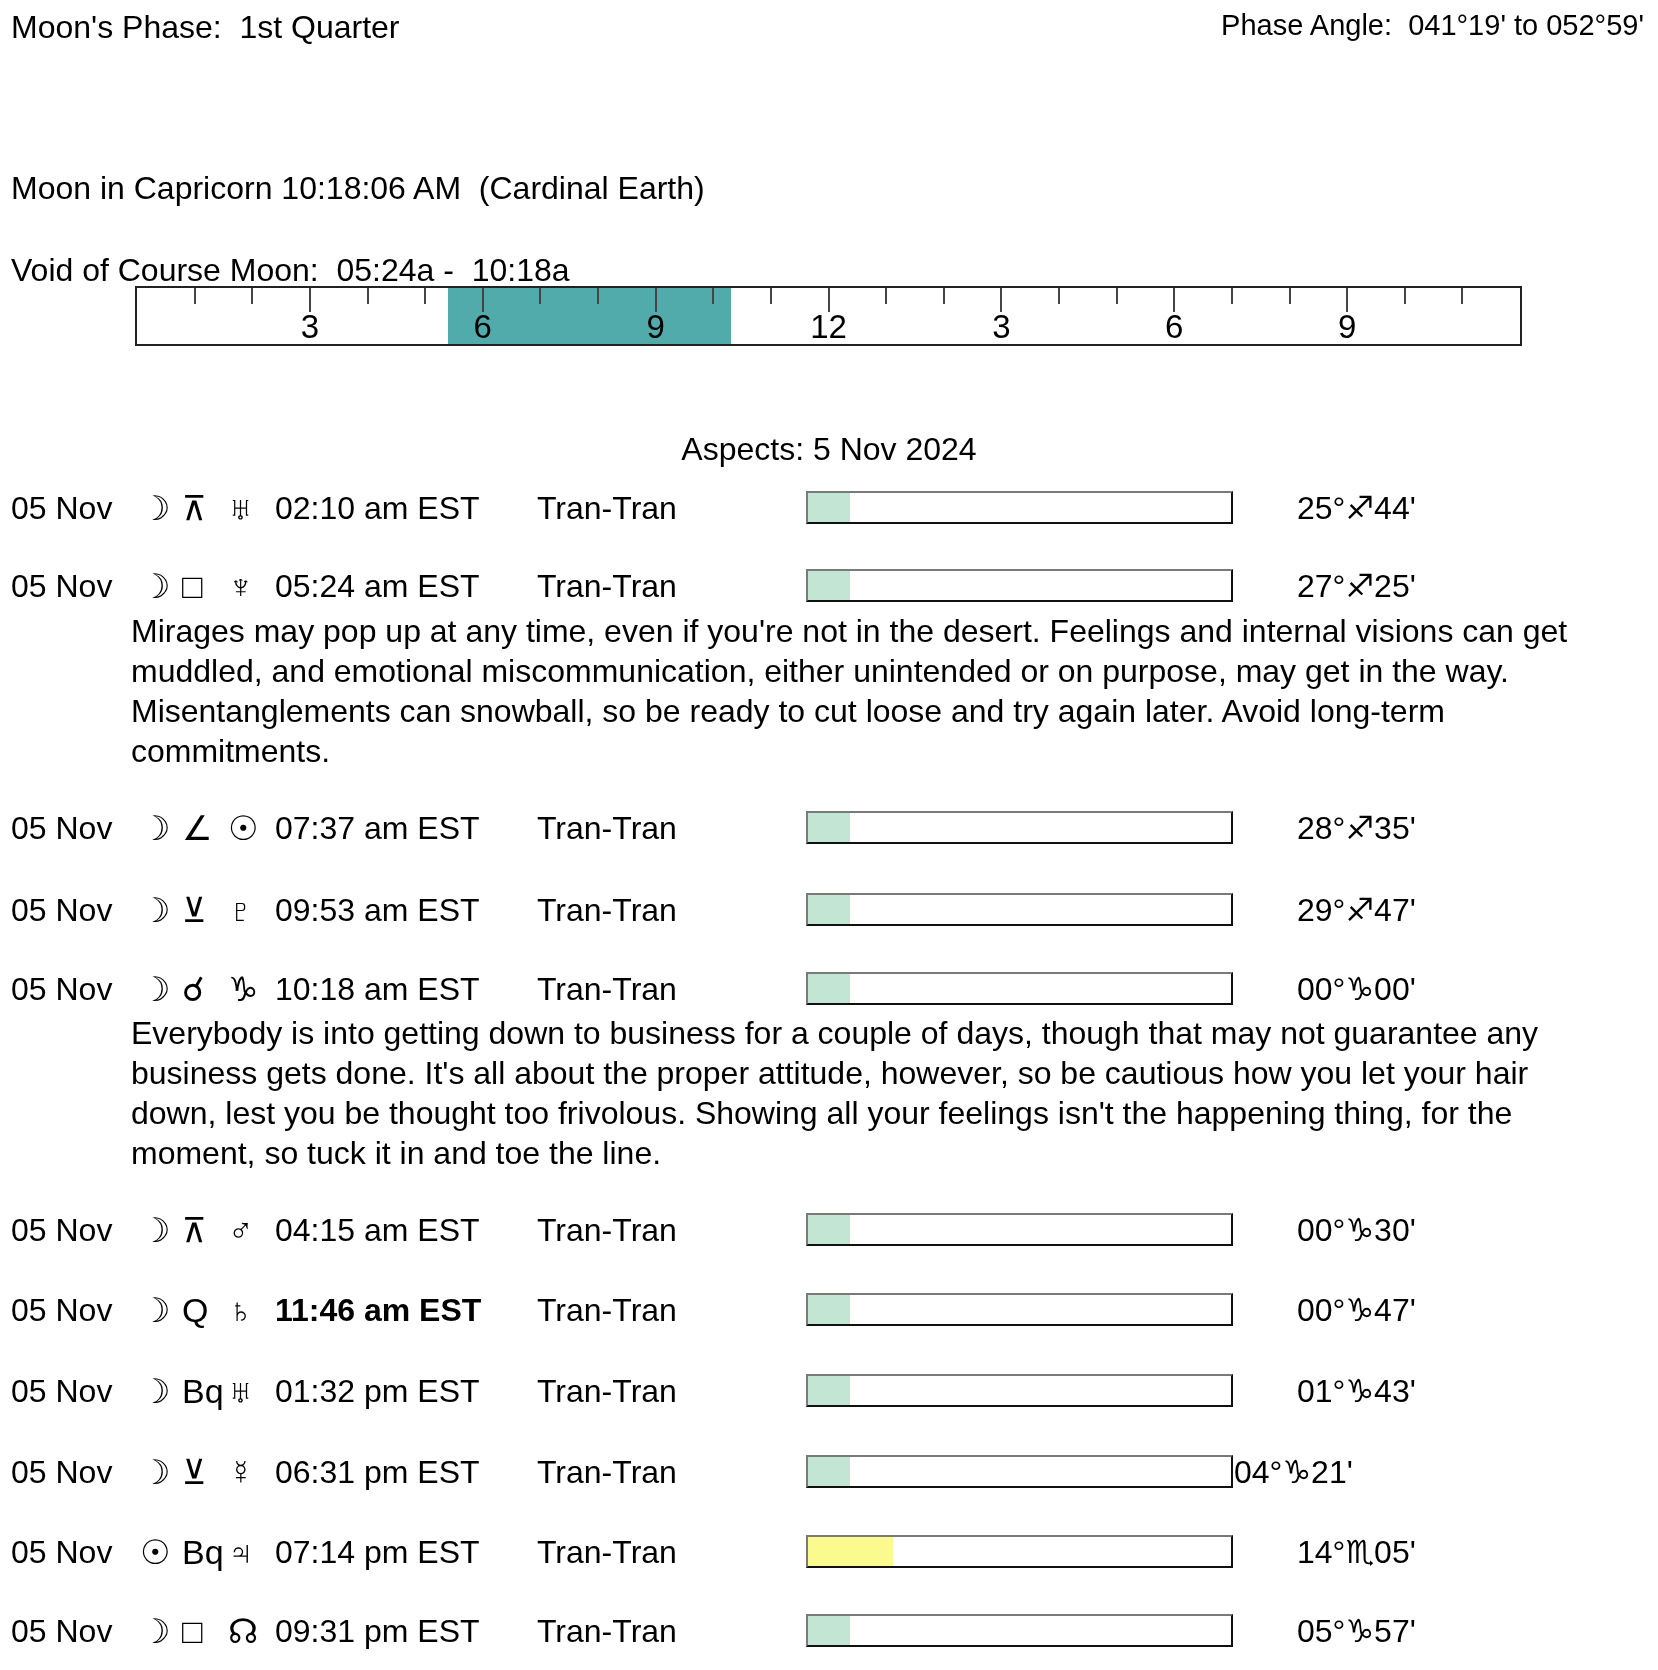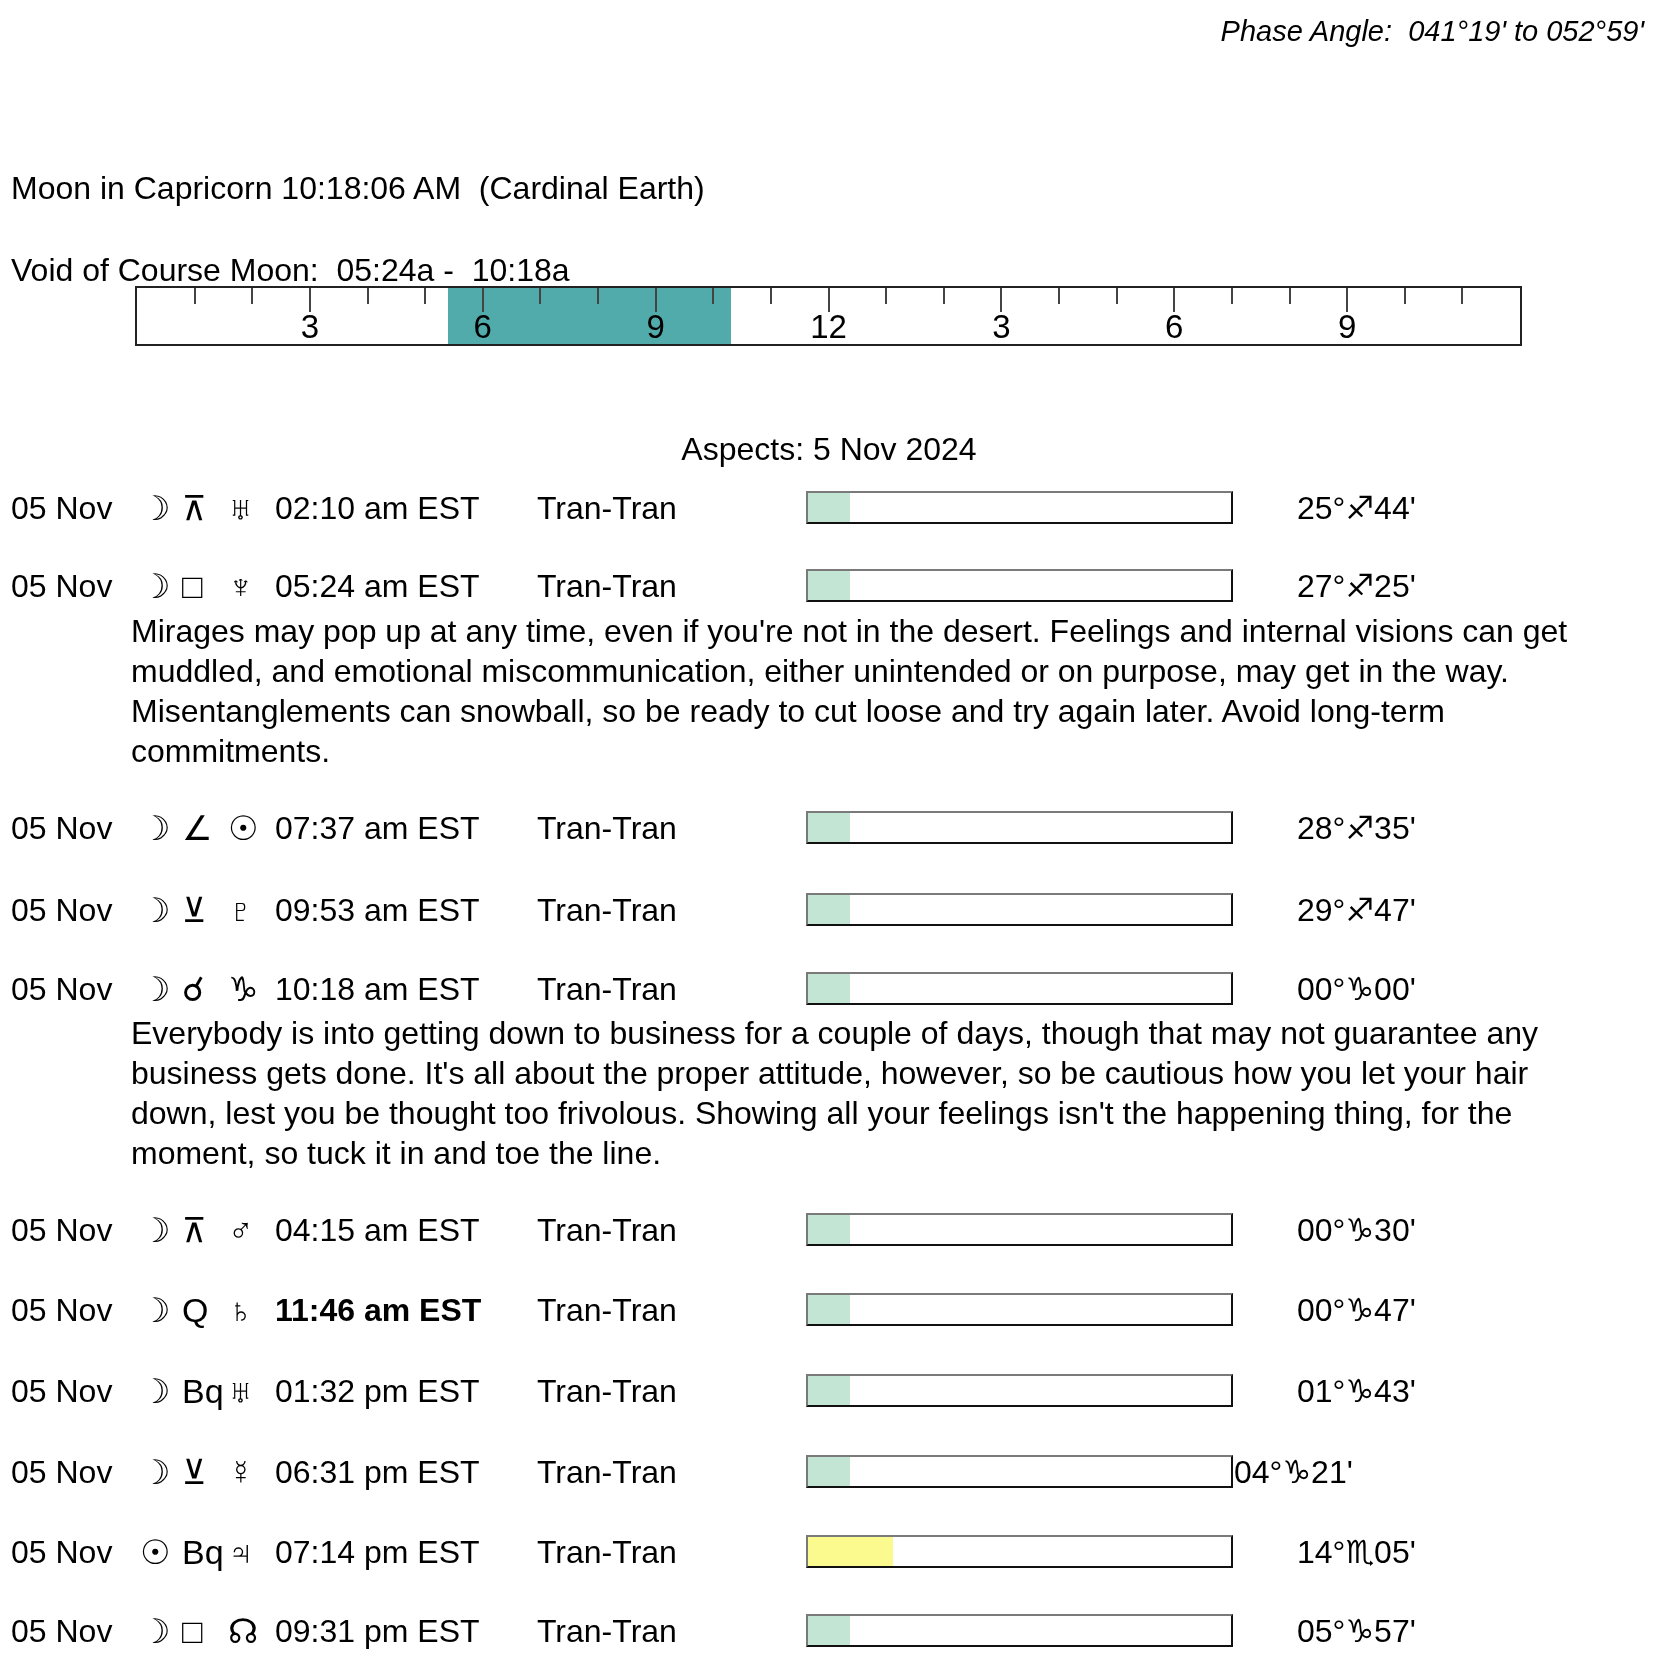--- a/index.html
+++ b/index.html
@@ -17,21 +17,22 @@
   .arow .glyph{font-size:34px;}
   .orbbar{position:absolute;left:806px;top:5px;width:423px;height:29px;background:#fff;
           border:2px solid #7a7a7a;border-bottom-color:#111;border-right-color:#111;}
   .orbfill{position:absolute;left:0;top:0;height:100%;}
   .note{position:absolute;left:131px;width:1490px;font-size:32px;line-height:40px;}
 </style>
 </head>
 <body>
 
 <div class="page">
-  <div class="right-line" style="right:14px;top:15px;font-style:italic;">Phase Angle:  041°19' to 052°59'</div>
+  <div class="hline" style="left:11px;top:9px;">Moon's Phase:  1st Quarter</div>
+  <div class="right-line" style="right:14px;top:9px;">Phase Angle:  041°19' to 052°59'</div>
   <div class="hline" style="left:11px;top:170px;">Moon in Capricorn 10:18:06 AM  (Cardinal Earth)</div>
   <div class="hline" style="left:11px;top:252px;">Void of Course Moon:  05:24a -  10:18a</div>
 
   <div class="ruler" id="voc-ruler" style="left: 135px; top: 286px; width: 1387px; height: 60px;">
       <div class="vochl" style="left: 311.175px; width: 282.363px; background: rgb(82, 171, 171);"></div>
       <div class="tick" style="left: 56.625px; height: 16px;"></div>
       <div class="tick" style="left: 114.25px; height: 16px;"></div>
       <div class="tick" style="left: 171.875px; height: 24px;"></div>
       <div class="tick" style="left: 229.5px; height: 16px;"></div>
       <div class="tick" style="left: 287.125px; height: 16px;"></div>

